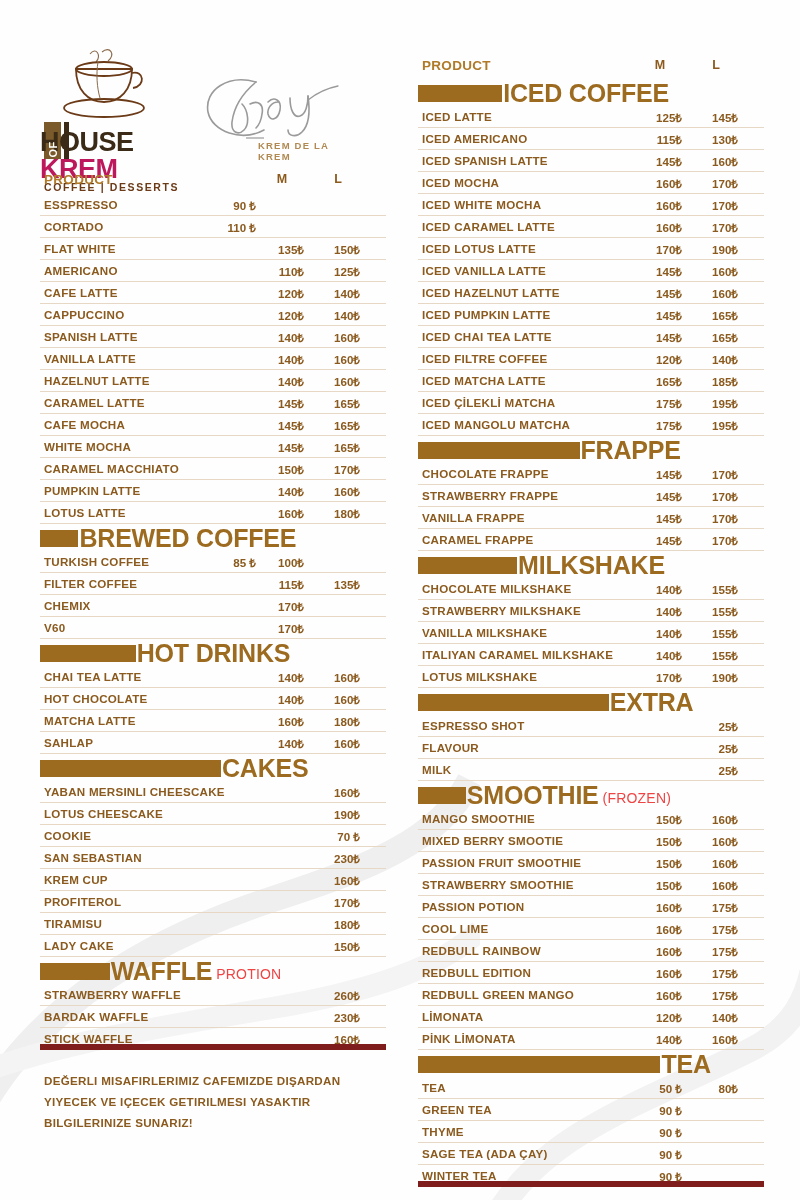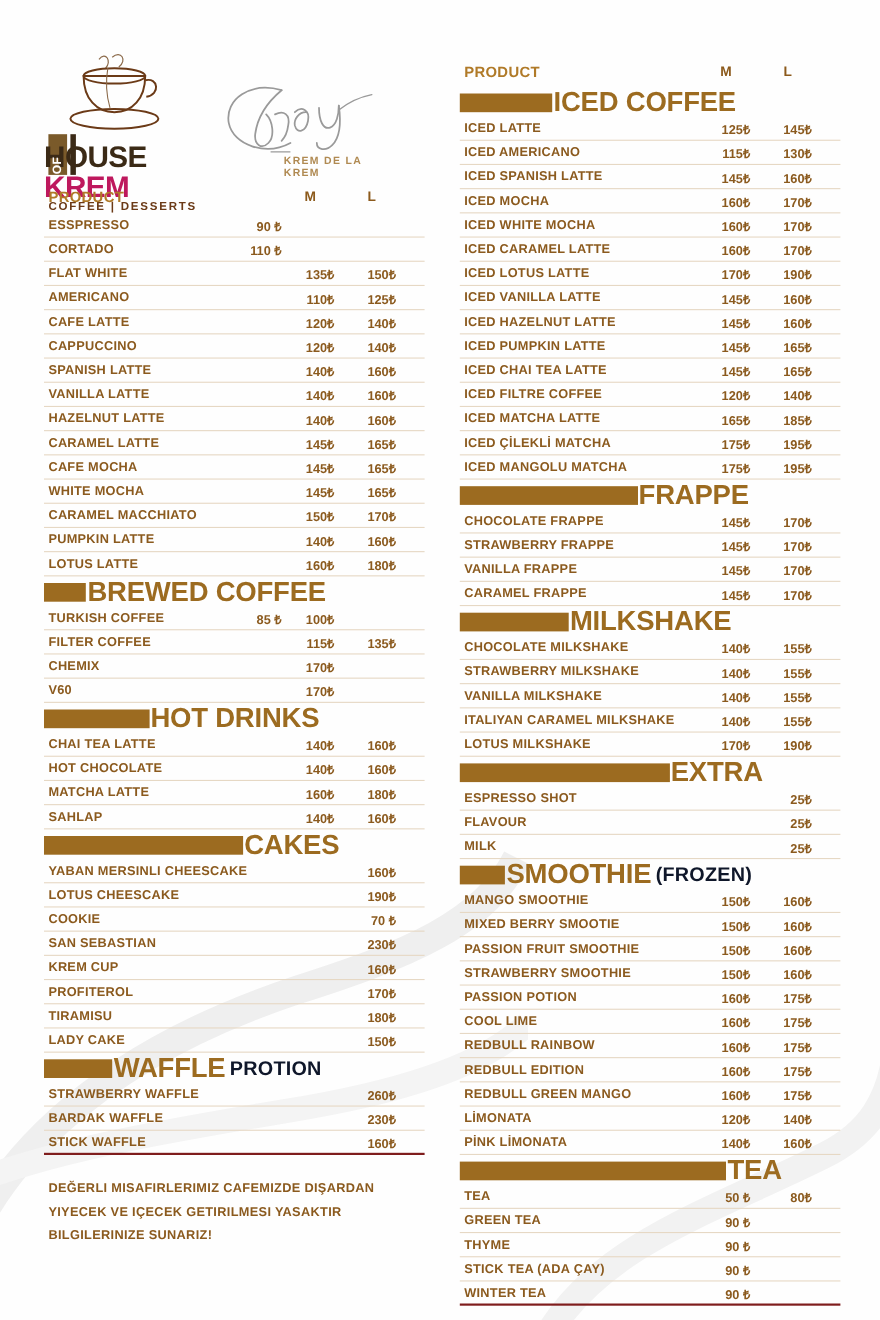--- a/index.html
+++ b/index.html
@@ -96,37 +96,37 @@
     font-weight: bold;
     letter-spacing: -0.2px;
     color: #9C6B20;
     line-height: 25px;
     white-space: nowrap;
     padding-left: 1px;
     text-align: center;
   }
   .sect .sub {
     flex: 0 0 auto;
-    font-size: 18px;
-    font-weight: bold;
-    color: #0f172a;
+    font-size: 14px;
+    font-weight: normal;
+    color: #ef4444;
     letter-spacing: .2px;
     padding-left: 4px;
     padding-bottom: 2px;
     align-self: flex-end;
     white-space: nowrap;
   }
 
   
   .row {
     position: relative;
     height: 22px;
     border-bottom: 1px solid #E6D8C4;
   }
-  .row:last-child { border-bottom: 2px solid #7f1d1d; }
+  .row:last-child { border-bottom: 6px solid #7f1d1d; }
 
   .row .nm {
     position: absolute;
     left: 4px;
     top: 4px;
     font-size: 11.6px;
     font-weight: bold;
     letter-spacing: .25px;
     color: #8B5A1E;
     white-space: nowrap;
@@ -645,21 +645,21 @@
           </div>
           <div class="row">
             <span class="nm">GREEN TEA</span>
             <span class="p c-m">90 ₺</span>
           </div>
           <div class="row">
             <span class="nm">THYME</span>
             <span class="p c-m">90 ₺</span>
           </div>
           <div class="row">
-            <span class="nm">STICK TEA (ADA ÇAY)</span>
+            <span class="nm">SAGE TEA (ADA ÇAY)</span>
             <span class="p c-m">90 ₺</span>
           </div>
           <div class="row">
             <span class="nm">WINTER TEA</span>
             <span class="p c-m">90 ₺</span>
           </div>
         </div>
     </div>
 
   </div>

